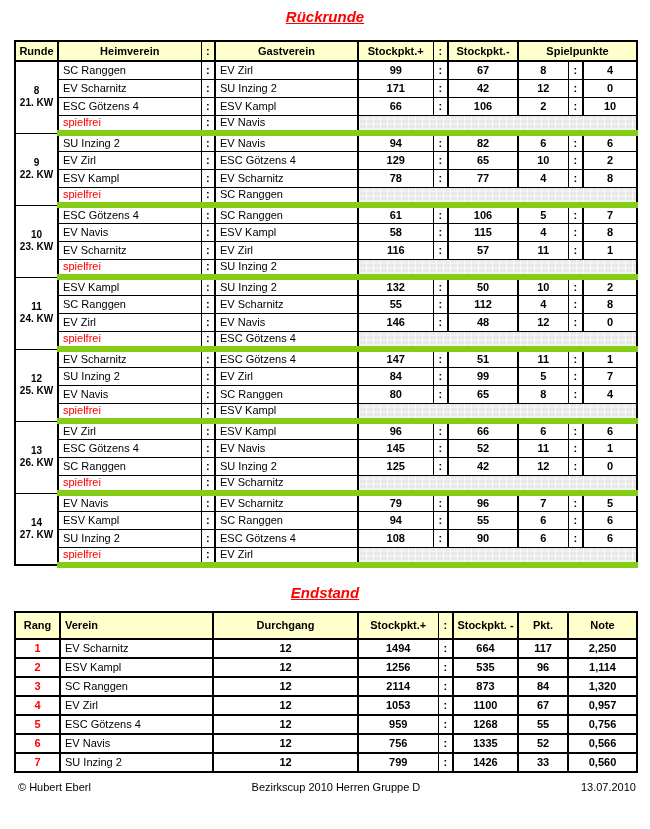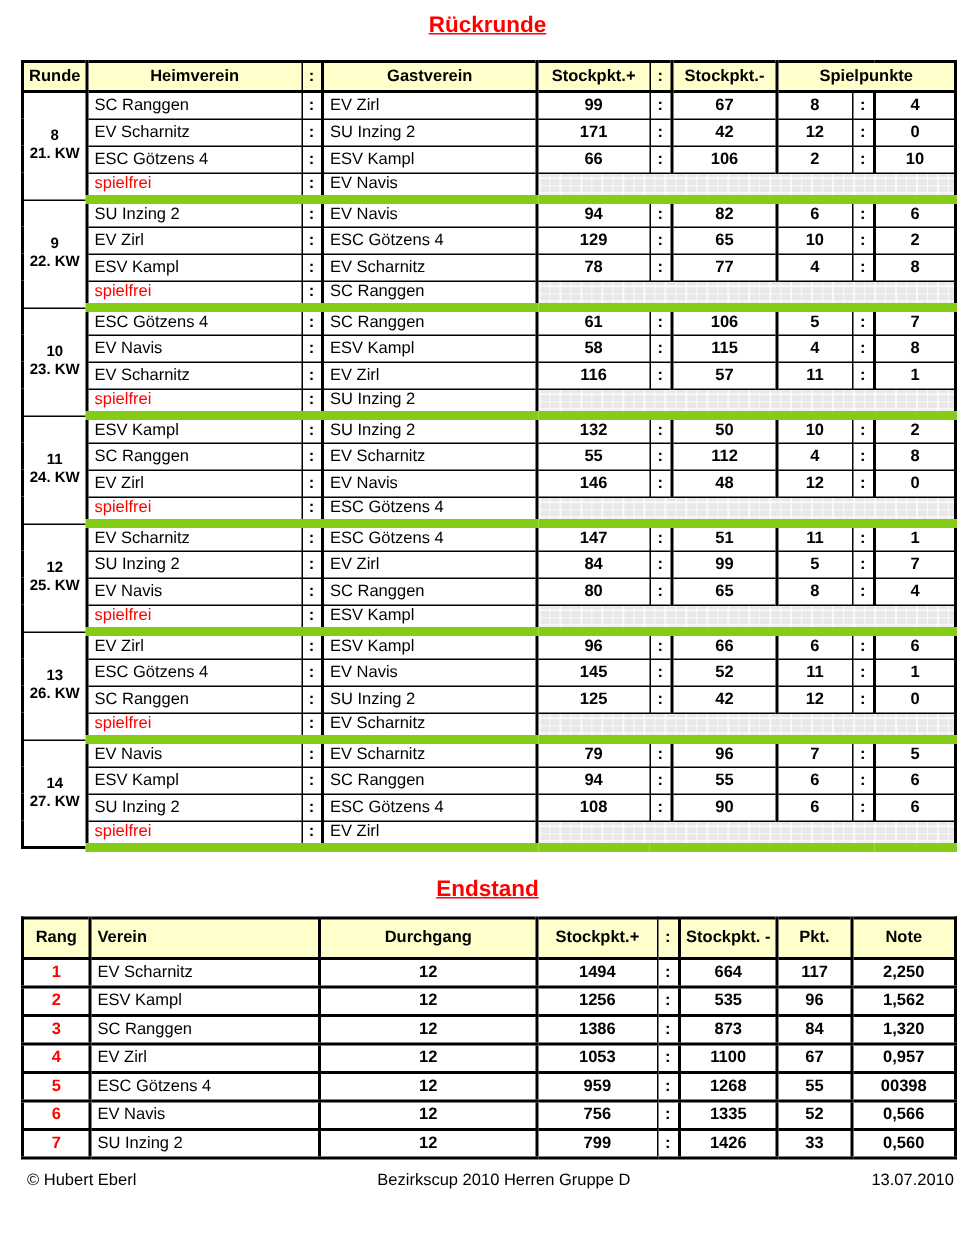--- a/index.html
+++ b/index.html
@@ -4,21 +4,21 @@
 <style>
   html,body{margin:0;padding:0;background:#fff;}
   body{
     width:650px;height:829px;overflow:hidden;
     font-family:"Liberation Sans","DejaVu Sans",sans-serif;
     color:#000;-webkit-font-smoothing:antialiased;
   }
   .doc-title{
     margin:8px 0 0 0;text-align:center;
     font-size:15px;font-weight:bold;line-height:18px;
-    color:var(--red,#f00);text-decoration:underline;
+    color:var(--red,#f00);text-decoration:underline;font-style:italic;
   }
   .title-endstand{margin-top:16px;}
   table{
     border-collapse:collapse;table-layout:fixed;
     margin-left:14px;width:622px;
     border:2px solid #000;
     font-size:11px;
   }
   th,td{
     border:1px solid #000;box-sizing:border-box;
@@ -434,27 +434,27 @@
         <td class="c-num bl2">2,250</td>
       </tr>
       <tr>
         <td class="c-rank">2</td>
         <td class="c-club bl2">ESV Kampl</td>
         <td class="c-num bl2">12</td>
         <td class="c-num bl2">1256</td>
         <td class="c-colon">:</td>
         <td class="c-num bl2">535</td>
         <td class="c-num bl2">96</td>
-        <td class="c-num bl2">1,562</td>
+        <td class="c-num bl2">1,114</td>
       </tr>
       <tr>
         <td class="c-rank">3</td>
         <td class="c-club bl2">SC Ranggen</td>
         <td class="c-num bl2">12</td>
-        <td class="c-num bl2">1386</td>
+        <td class="c-num bl2">2114</td>
         <td class="c-colon">:</td>
         <td class="c-num bl2">873</td>
         <td class="c-num bl2">84</td>
         <td class="c-num bl2">1,320</td>
       </tr>
       <tr>
         <td class="c-rank">4</td>
         <td class="c-club bl2">EV Zirl</td>
         <td class="c-num bl2">12</td>
         <td class="c-num bl2">1053</td>
@@ -464,21 +464,21 @@
         <td class="c-num bl2">0,957</td>
       </tr>
       <tr>
         <td class="c-rank">5</td>
         <td class="c-club bl2">ESC Götzens 4</td>
         <td class="c-num bl2">12</td>
         <td class="c-num bl2">959</td>
         <td class="c-colon">:</td>
         <td class="c-num bl2">1268</td>
         <td class="c-num bl2">55</td>
-        <td class="c-num bl2">00398</td>
+        <td class="c-num bl2">0,756</td>
       </tr>
       <tr>
         <td class="c-rank">6</td>
         <td class="c-club bl2">EV Navis</td>
         <td class="c-num bl2">12</td>
         <td class="c-num bl2">756</td>
         <td class="c-colon">:</td>
         <td class="c-num bl2">1335</td>
         <td class="c-num bl2">52</td>
         <td class="c-num bl2">0,566</td>

